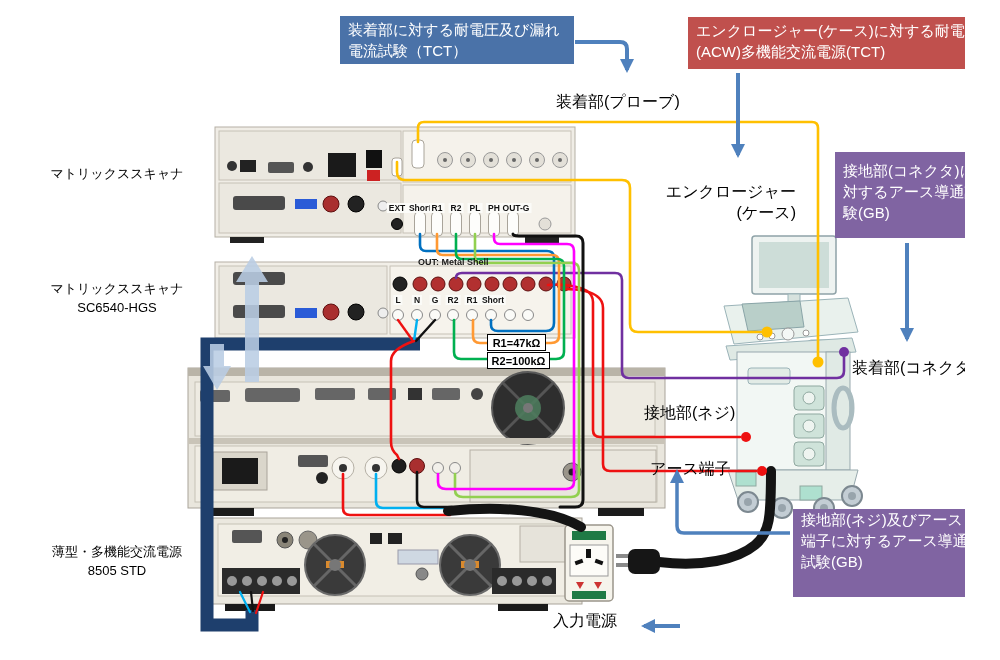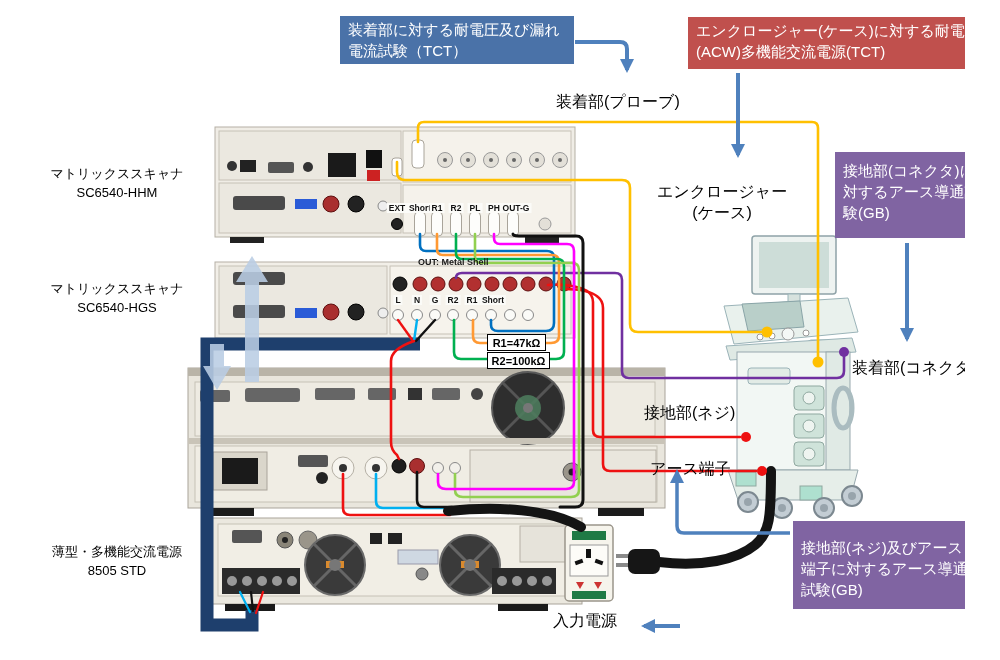--- a/index.html
+++ b/index.html
@@ -13,21 +13,21 @@
   .callout.purple{background:#8064a2;}
   .callout.orange{background:#f79646;}
   .ptlabel{color:#000;font-size:16px;white-space:nowrap;}
   .devlabel{width:190px;text-align:center;color:#000;font-size:13px;line-height:1.45;}
   .devlabel .model{display:block;}
   .note{color:#1a1a1a;font-size:8.5px;line-height:1.3;font-weight:bold;white-space:nowrap;}
   .porttag{position:absolute;transform:translateX(-50%);background:#fbfbf8;color:#111;
            font-size:8.5px;font-weight:bold;padding:0 2px;line-height:10px;white-space:nowrap;}
   .rlabel{background:#fff;border:1.5px solid #000;color:#000;font-size:11px;font-weight:bold;
           display:flex;align-items:center;justify-content:center;box-sizing:border-box;}
-  .center{text-align:center;}
+  .center{text-align:right;}
 </style>
 </head>
 <body>
 
 <div id="stage">
 
 <svg id="wiring" width="1000" height="660" viewBox="0 0 1000 660">
   <defs>
     <marker id="ah" markerUnits="userSpaceOnUse" markerWidth="18" markerHeight="16" refX="11" refY="7" orient="auto">
       <path d="M0,0 L14,7 L0,14 Z" fill="#4f81bd"></path>
@@ -289,35 +289,34 @@
     <path stroke-width="4" marker-end="url(#ah)" d="M738,73 L738,155"></path>
     <path stroke-width="4" marker-end="url(#ah)" d="M907,243 L907,339"></path>
     <path stroke-width="3.5" marker-end="url(#ah)" d="M790,533 L684,533 Q677,533 677,526 L677,472"></path>
     <path stroke-width="4" marker-end="url(#ah)" d="M680,626 L644,626"></path>
   </g>
 </svg>
 
 <div class="abs callout blue" style="left:340px;top:16px;width:234px;min-height:47px;">装着部に対する耐電圧及び漏れ電流試験（TCT）</div>
 <div class="abs callout red" style="left:688px;top:17px;width:302px;min-height:52px;">エンクロージャー(ケース)に対する耐電圧(ACW)多機能交流電源(TCT)</div>
 <div class="abs callout purple" style="left:835px;top:152px;width:162px;min-height:86px;padding-top:8px;">接地部(コネクタ)に対するアース導通試験(GB)</div>
-<div class="abs callout purple" style="left:793px;top:509px;width:192px;min-height:88px;padding-top:16px;margin-top:12px;">接地部(ネジ)及びアース端子に対するアース導通試験(GB)</div>
+<div class="abs callout purple" style="left:793px;top:509px;width:192px;min-height:88px;padding-top:0;">接地部(ネジ)及びアース端子に対するアース導通試験(GB)</div>
 
 <div class="abs ptlabel" style="left:556px;top:92px;">装着部(プローブ)</div>
 <div class="abs ptlabel center" style="left:648px;top:182px;width:148px;white-space:normal;">
   <span>エンクロージャー</span><br>
   <span>(ケース)</span>
 </div>
 <div class="abs ptlabel" style="left:852px;top:358px;">装着部(コネクタ)</div>
 <div class="abs ptlabel" style="left:644px;top:403px;">接地部(ネジ)</div>
 <div class="abs ptlabel" style="left:650px;top:443px;margin-top:16px;">アース端子</div>
 <div class="abs ptlabel" style="left:553px;top:611px;">入力電源</div>
 
 <div class="abs devlabel" style="left:22px;top:165px;">
   <span>マトリックススキャナ</span>
-  <span class="model">SC6540-HHM</span>
 </div>
 <div class="abs devlabel" style="left:22px;top:280px;">
   <span>マトリックススキャナ</span>
   <span class="model">SC6540-HGS</span>
 </div>
 <div class="abs devlabel" style="left:18px;top:543px;width:198px;">
   <span>薄型・多機能交流電源</span>
   <span class="model">8505 STD</span>
 </div>
 

